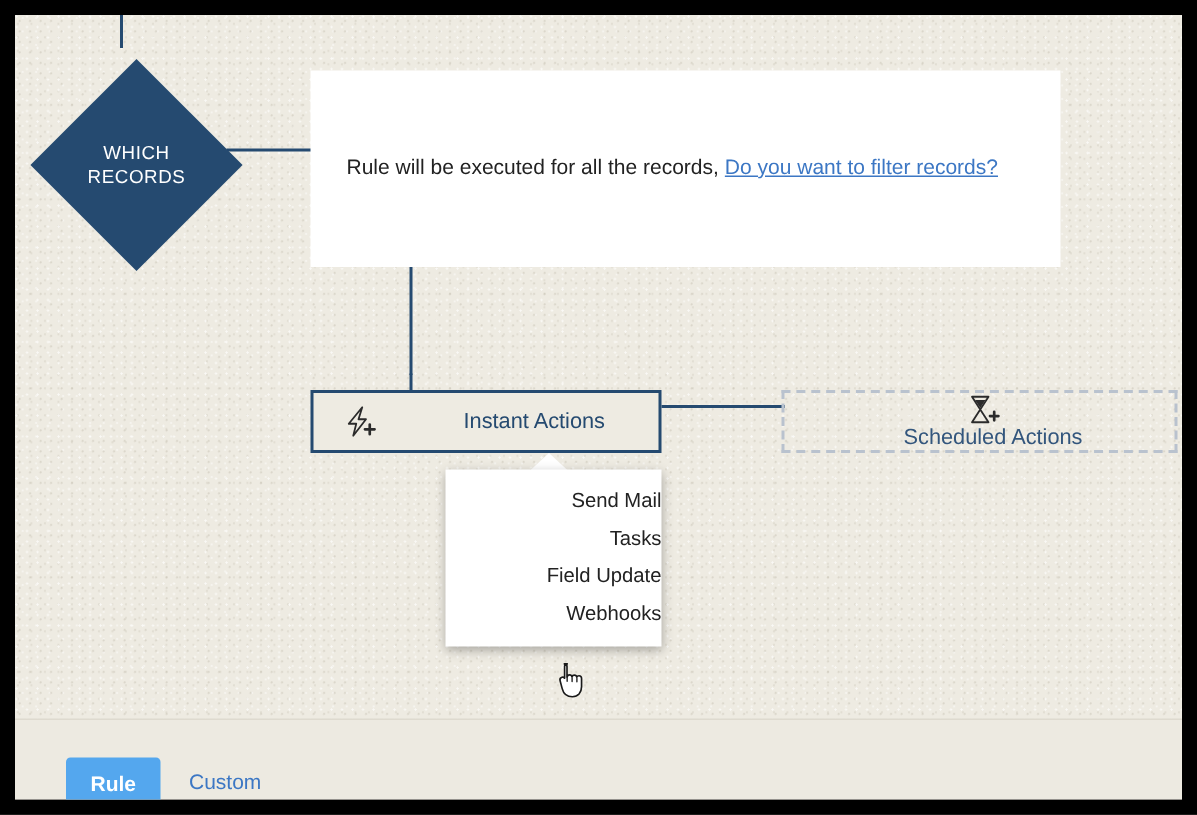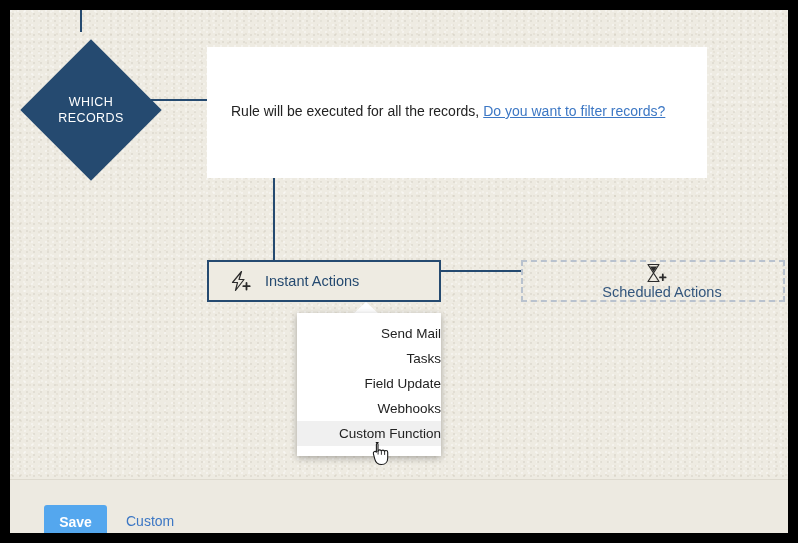--- a/index.html
+++ b/index.html
@@ -123,20 +123,21 @@
     padding-left: 18px;
     font-size: 14.5px;
   }
   #instant-actions {
     left: 197px; top: 250px;
     width: 234px;
     background: #eeebe2;
     border: 2px solid #254a70;
     color: #254a70;
     cursor: pointer;
+    gap: 44px;
   }
   #scheduled-actions {
     left: 511px; top: 250px;
     width: 264px;
     background: transparent;
     border: 2px dashed #b9c2ce;
     color: #33567d;
     cursor: pointer;
     flex-direction: column;
   }
@@ -268,23 +269,20 @@
           <span>Send Mail</span>
         </div>
         <div class="menu-item">
           <span>Tasks</span>
         </div>
         <div class="menu-item">
           <span>Field Update</span>
         </div>
         <div class="menu-item">
           <span>Webhooks</span>
-        </div>
-        <div class="menu-item active">
-          <span>Custom Function</span>
         </div>
       </div>
 
       <svg id="cursor" viewBox="0 0 22 26">
         <path d="M6.2 1.6 c1.1 0 1.8 0.8 1.8 1.8 v7.0
                  c0.2 -0.9 0.8 -1.5 1.7 -1.5 c0.9 0 1.5 0.6 1.6 1.4
                  c0.2 -0.7 0.8 -1.2 1.6 -1.2 c0.9 0 1.5 0.6 1.6 1.4
                  c0.2 -0.6 0.8 -1.0 1.5 -1.0 c1.0 0 1.7 0.7 1.7 1.8
                  v5.6 c0 3.9 -2.4 6.6 -6.1 6.6
                  c-3.6 0 -6.0 -2.1 -6.8 -5.4
@@ -293,18 +291,18 @@
                  c0 -1.0 0.7 -1.8 1.8 -1.8 z" fill="#ffffff" stroke="#1a1a1a" stroke-width="1.1" stroke-linejoin="round"></path>
         <path d="M8.1 13.2 v-2.6 M11.4 13.4 v-2.4 M14.6 13.5 v-2.3" stroke="#1a1a1a" stroke-width="0.9" stroke-linecap="round"></path>
       </svg>
 
     </div>
 
     <div id="canvas-divider"></div>
 
     <div id="footer"></div>
 
-    <button id="save-button">Save</button>
+    <button id="save-button">Rule</button>
 
     <a id="cancel-link">Custom</a>
 
   </div>
 </div>
 
 </body></html>

